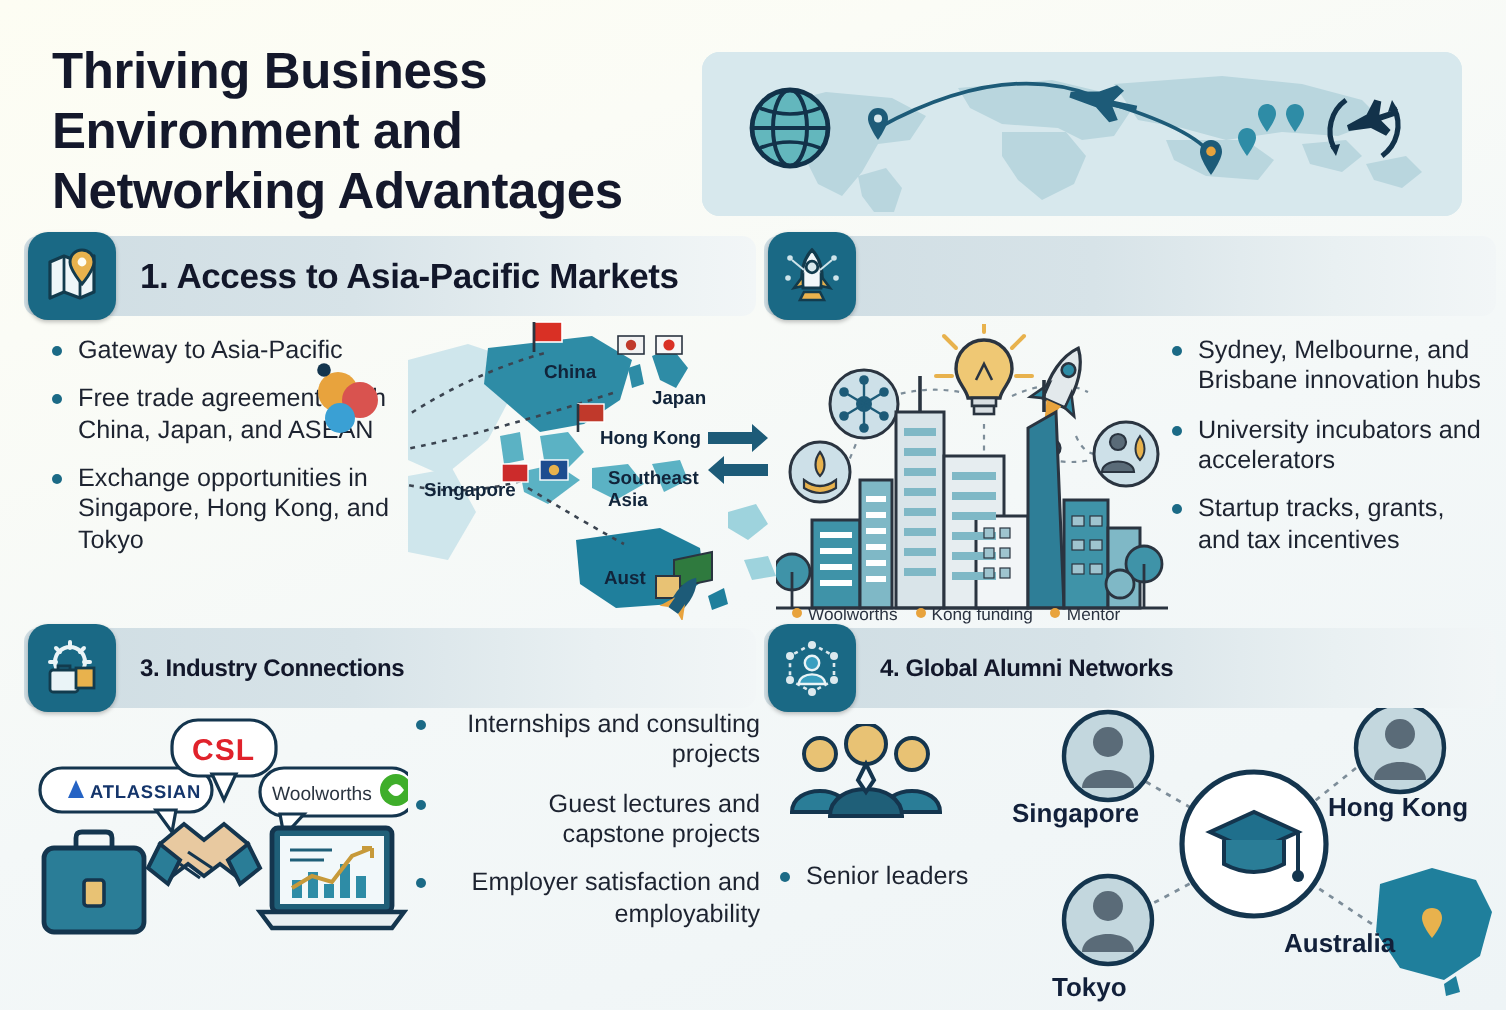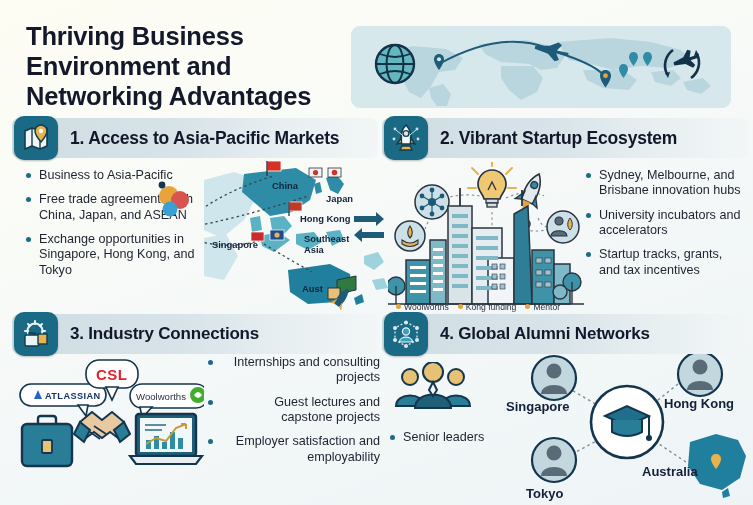--- a/index.html
+++ b/index.html
@@ -42,21 +42,21 @@
     position:absolute; left:2px; top:-2px;
     width:44px; height:44px; border-radius:10px;
     background:#1a6985;
     display:flex; align-items:center; justify-content:center;
     box-shadow:0 1px 2px rgba(0,0,0,.25);
   }
   .htitle {
     margin-left:58px; font-size:17.5px; font-weight:bold; color:#12172a;
     letter-spacing:-0.2px;
   }
-  .p3 .htitle, .p4 .htitle { font-size:17px; }
+  .p3 .htitle, .p4 .htitle { font-size:12px; }
 
   
   ul.bul { list-style:none; }
   ul.bul li {
     position:relative; padding-left:13px; margin-bottom:9px;
     font-size:12.6px; line-height:1.22; color:#1d2330;
   }
   ul.bul li:before {
     content:""; position:absolute; left:0; top:5px;
     width:5px; height:5px; border-radius:50%; background:#1b6a86;
@@ -174,21 +174,21 @@
           <line x1="11" y1="5" x2="11" y2="23" stroke="#123b4d" stroke-width="1.4"></line>
           <line x1="19" y1="8" x2="19" y2="26" stroke="#123b4d" stroke-width="1.4"></line>
           <path d="M20 2 C23.4 2 26 4.6 26 8 C26 12 20 19 20 19 C20 19 14 12 14 8 C14 4.6 16.6 2 20 2 Z" fill="#e8b24d" stroke="#123b4d" stroke-width="1.5"></path>
           <circle cx="20" cy="8" r="2.2" fill="#fdfdf3"></circle>
         </svg>
       </div>
       <div class="htitle">1. Access to Asia-Pacific Markets</div>
     </div>
 
     <ul class="bul p1-bullets">
-      <li><span>Business to Asia-Pacific</span></li>
+      <li><span>Gateway to Asia-Pacific</span></li>
       <li><b>Free trade agreements</b><span> with China, Japan, and ASEAN</span></li>
       <li><span>Exchange opportunities in Singapore, Hong Kong, and Tokyo</span></li>
     </ul>
 
     <div class="p1-map">
       <svg width="190" height="150" viewBox="0 0 190 150">
 
         <path d="M0 20 L30 12 L60 22 L40 60 L18 78 L0 70 Z" fill="#cfe6ec"></path>
         <path d="M0 78 L22 74 L34 96 L20 120 L0 116 Z" fill="#cfe6ec"></path>
 
@@ -280,21 +280,20 @@
           <path d="M19.5 15 L24 21 L19.5 20 Z" fill="#e8b24d" stroke="#123b4d" stroke-width="1.3"></path>
           <path d="M11 23 L19 23 L21 27 L9 27 Z" fill="#e8b24d" stroke="#123b4d" stroke-width="1.3"></path>
           <circle cx="4" cy="6" r="1.4" fill="#cfe4ea"></circle>
             <circle cx="26" cy="6" r="1.4" fill="#cfe4ea"></circle>
           <circle cx="3" cy="16" r="1.4" fill="#cfe4ea"></circle>
             <circle cx="27" cy="16" r="1.4" fill="#cfe4ea"></circle>
           <line x1="5" y1="7" x2="11" y2="12" stroke="#cfe4ea" stroke-width="1"></line>
           <line x1="25" y1="7" x2="19" y2="12" stroke="#cfe4ea" stroke-width="1"></line>
         </svg>
       </div>
-      <div class="htitle">2. Vibrant Startup Ecosystem</div>
     </div>
 
     <div class="p2-art">
       <svg width="196" height="148" viewBox="0 0 196 148">
 
         <g stroke="#7d8d99" stroke-width="1.1" stroke-dasharray="2.4 3" fill="none">
           <path d="M47 40 Q70 30 92 34"></path>
           <path d="M118 36 Q140 26 156 34"></path>
           <path d="M30 82 Q40 62 44 48"></path>
           <path d="M150 56 Q156 70 168 62"></path>

